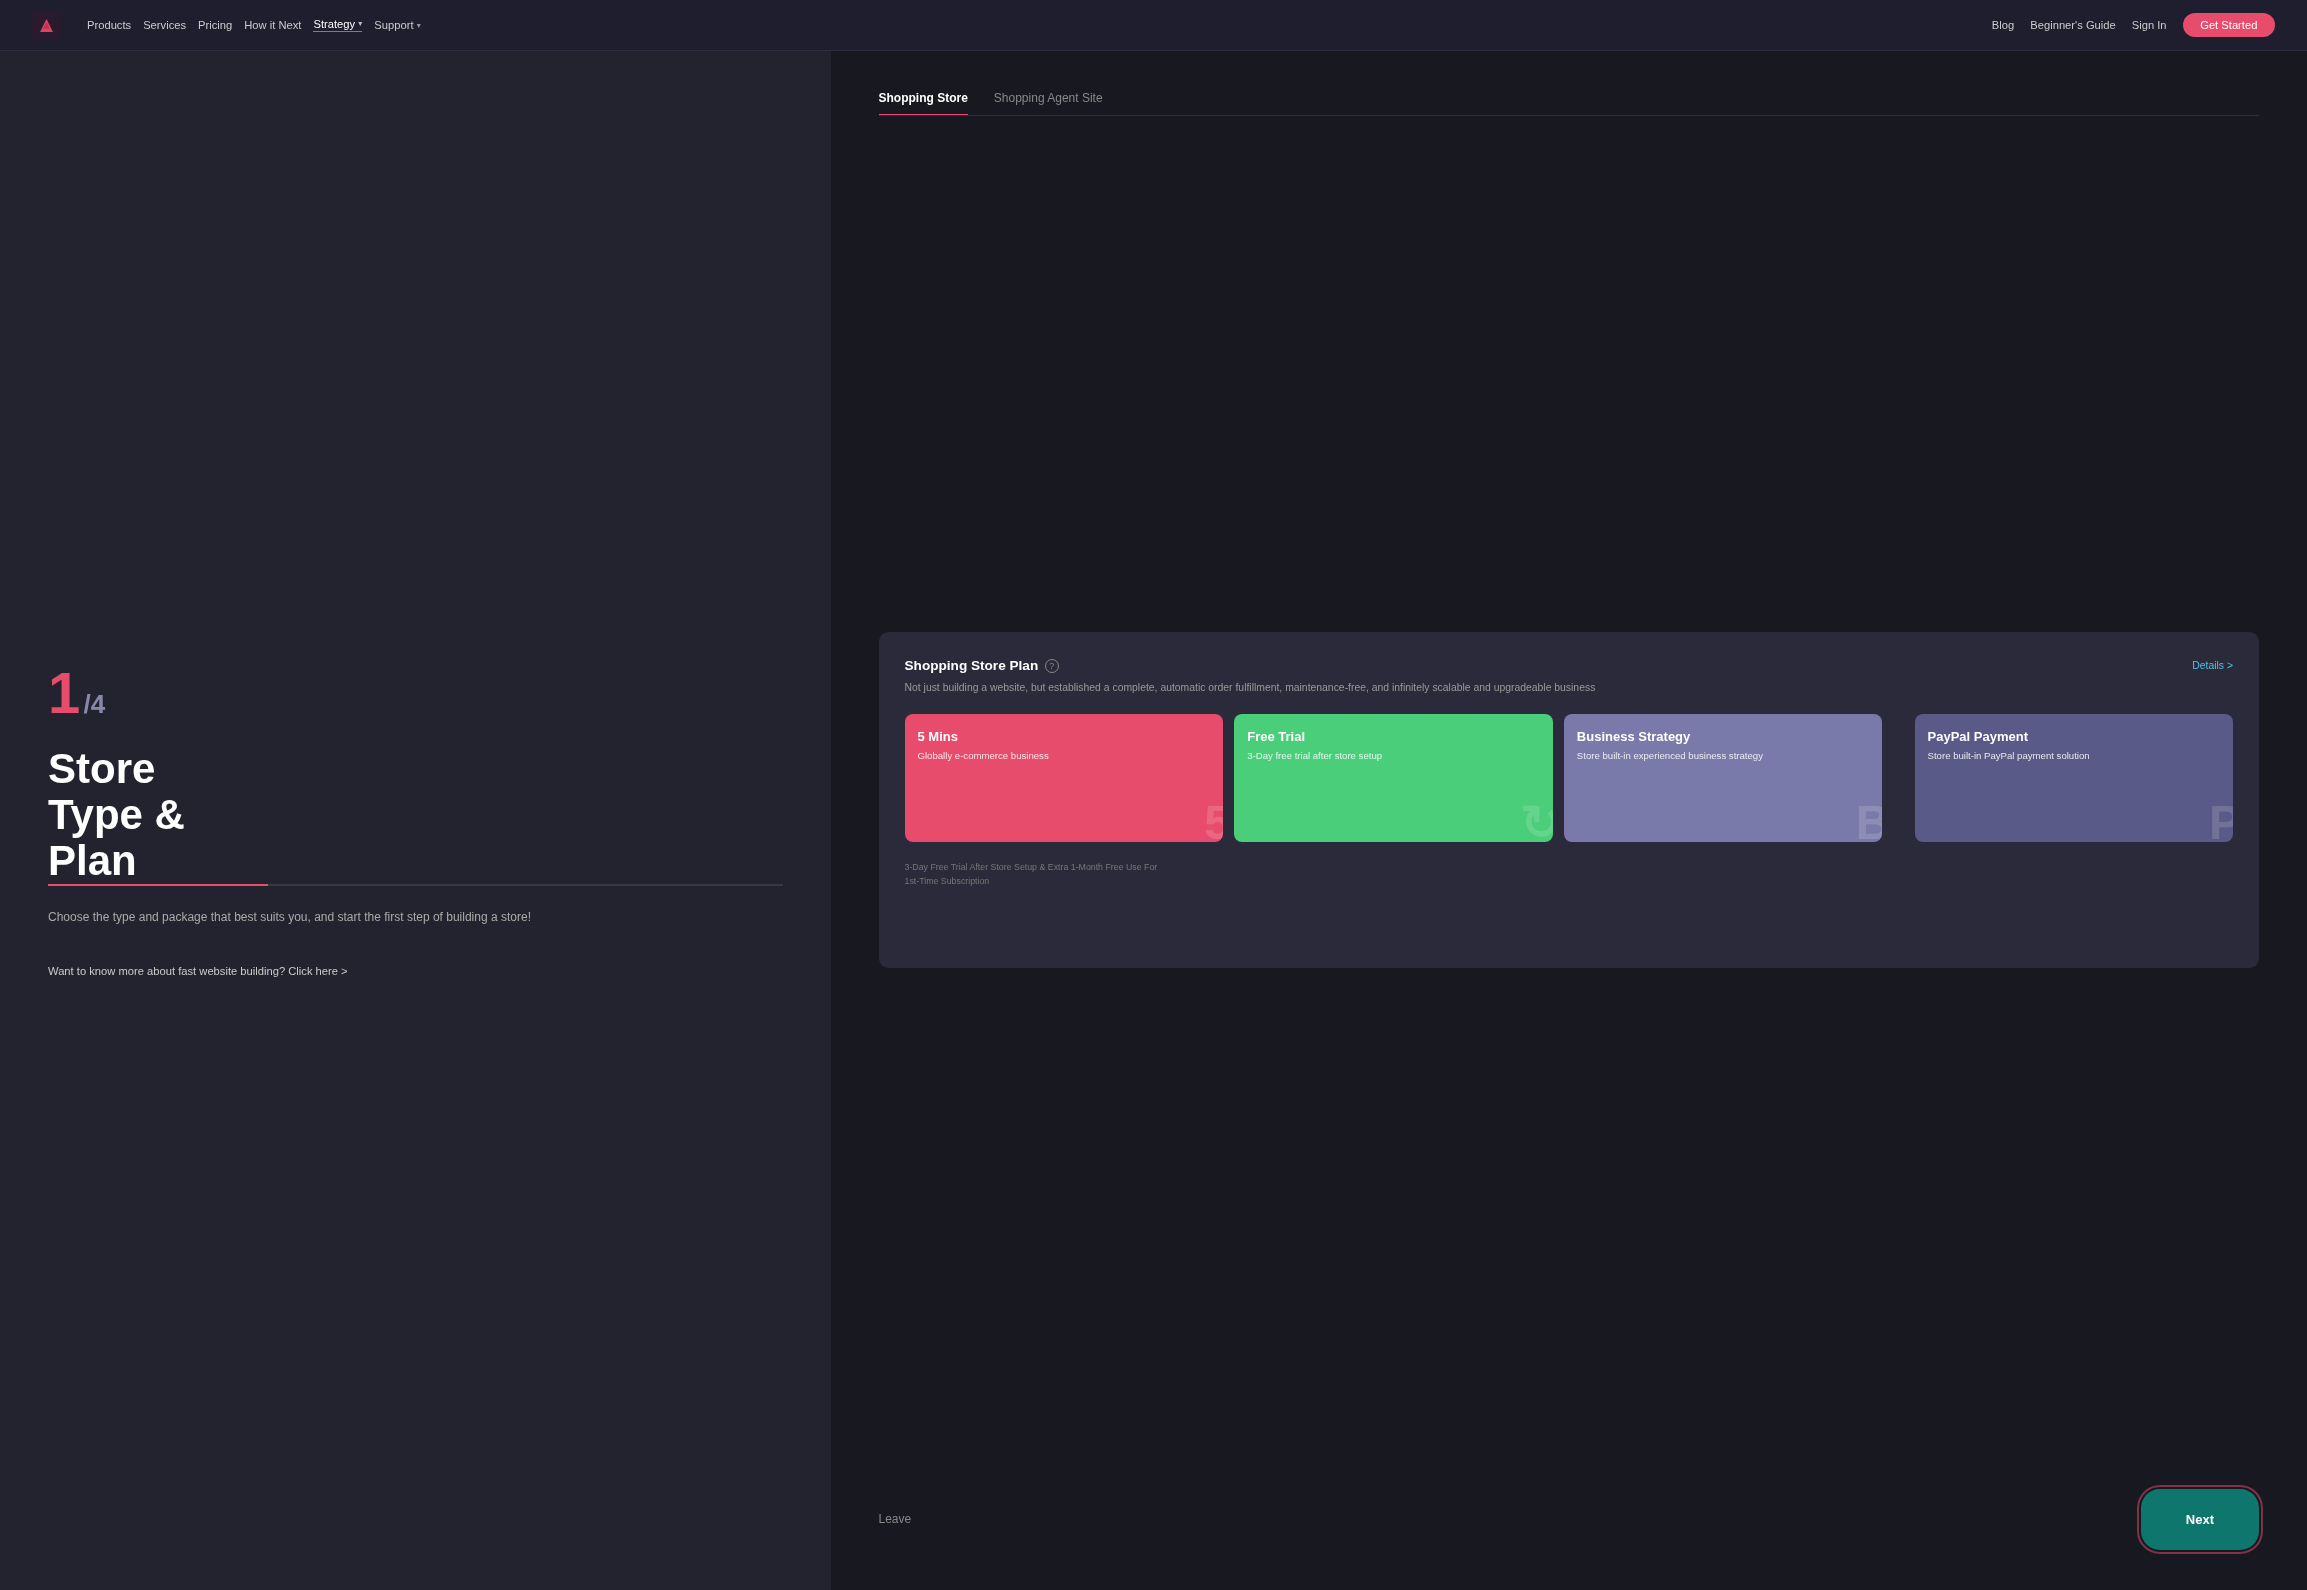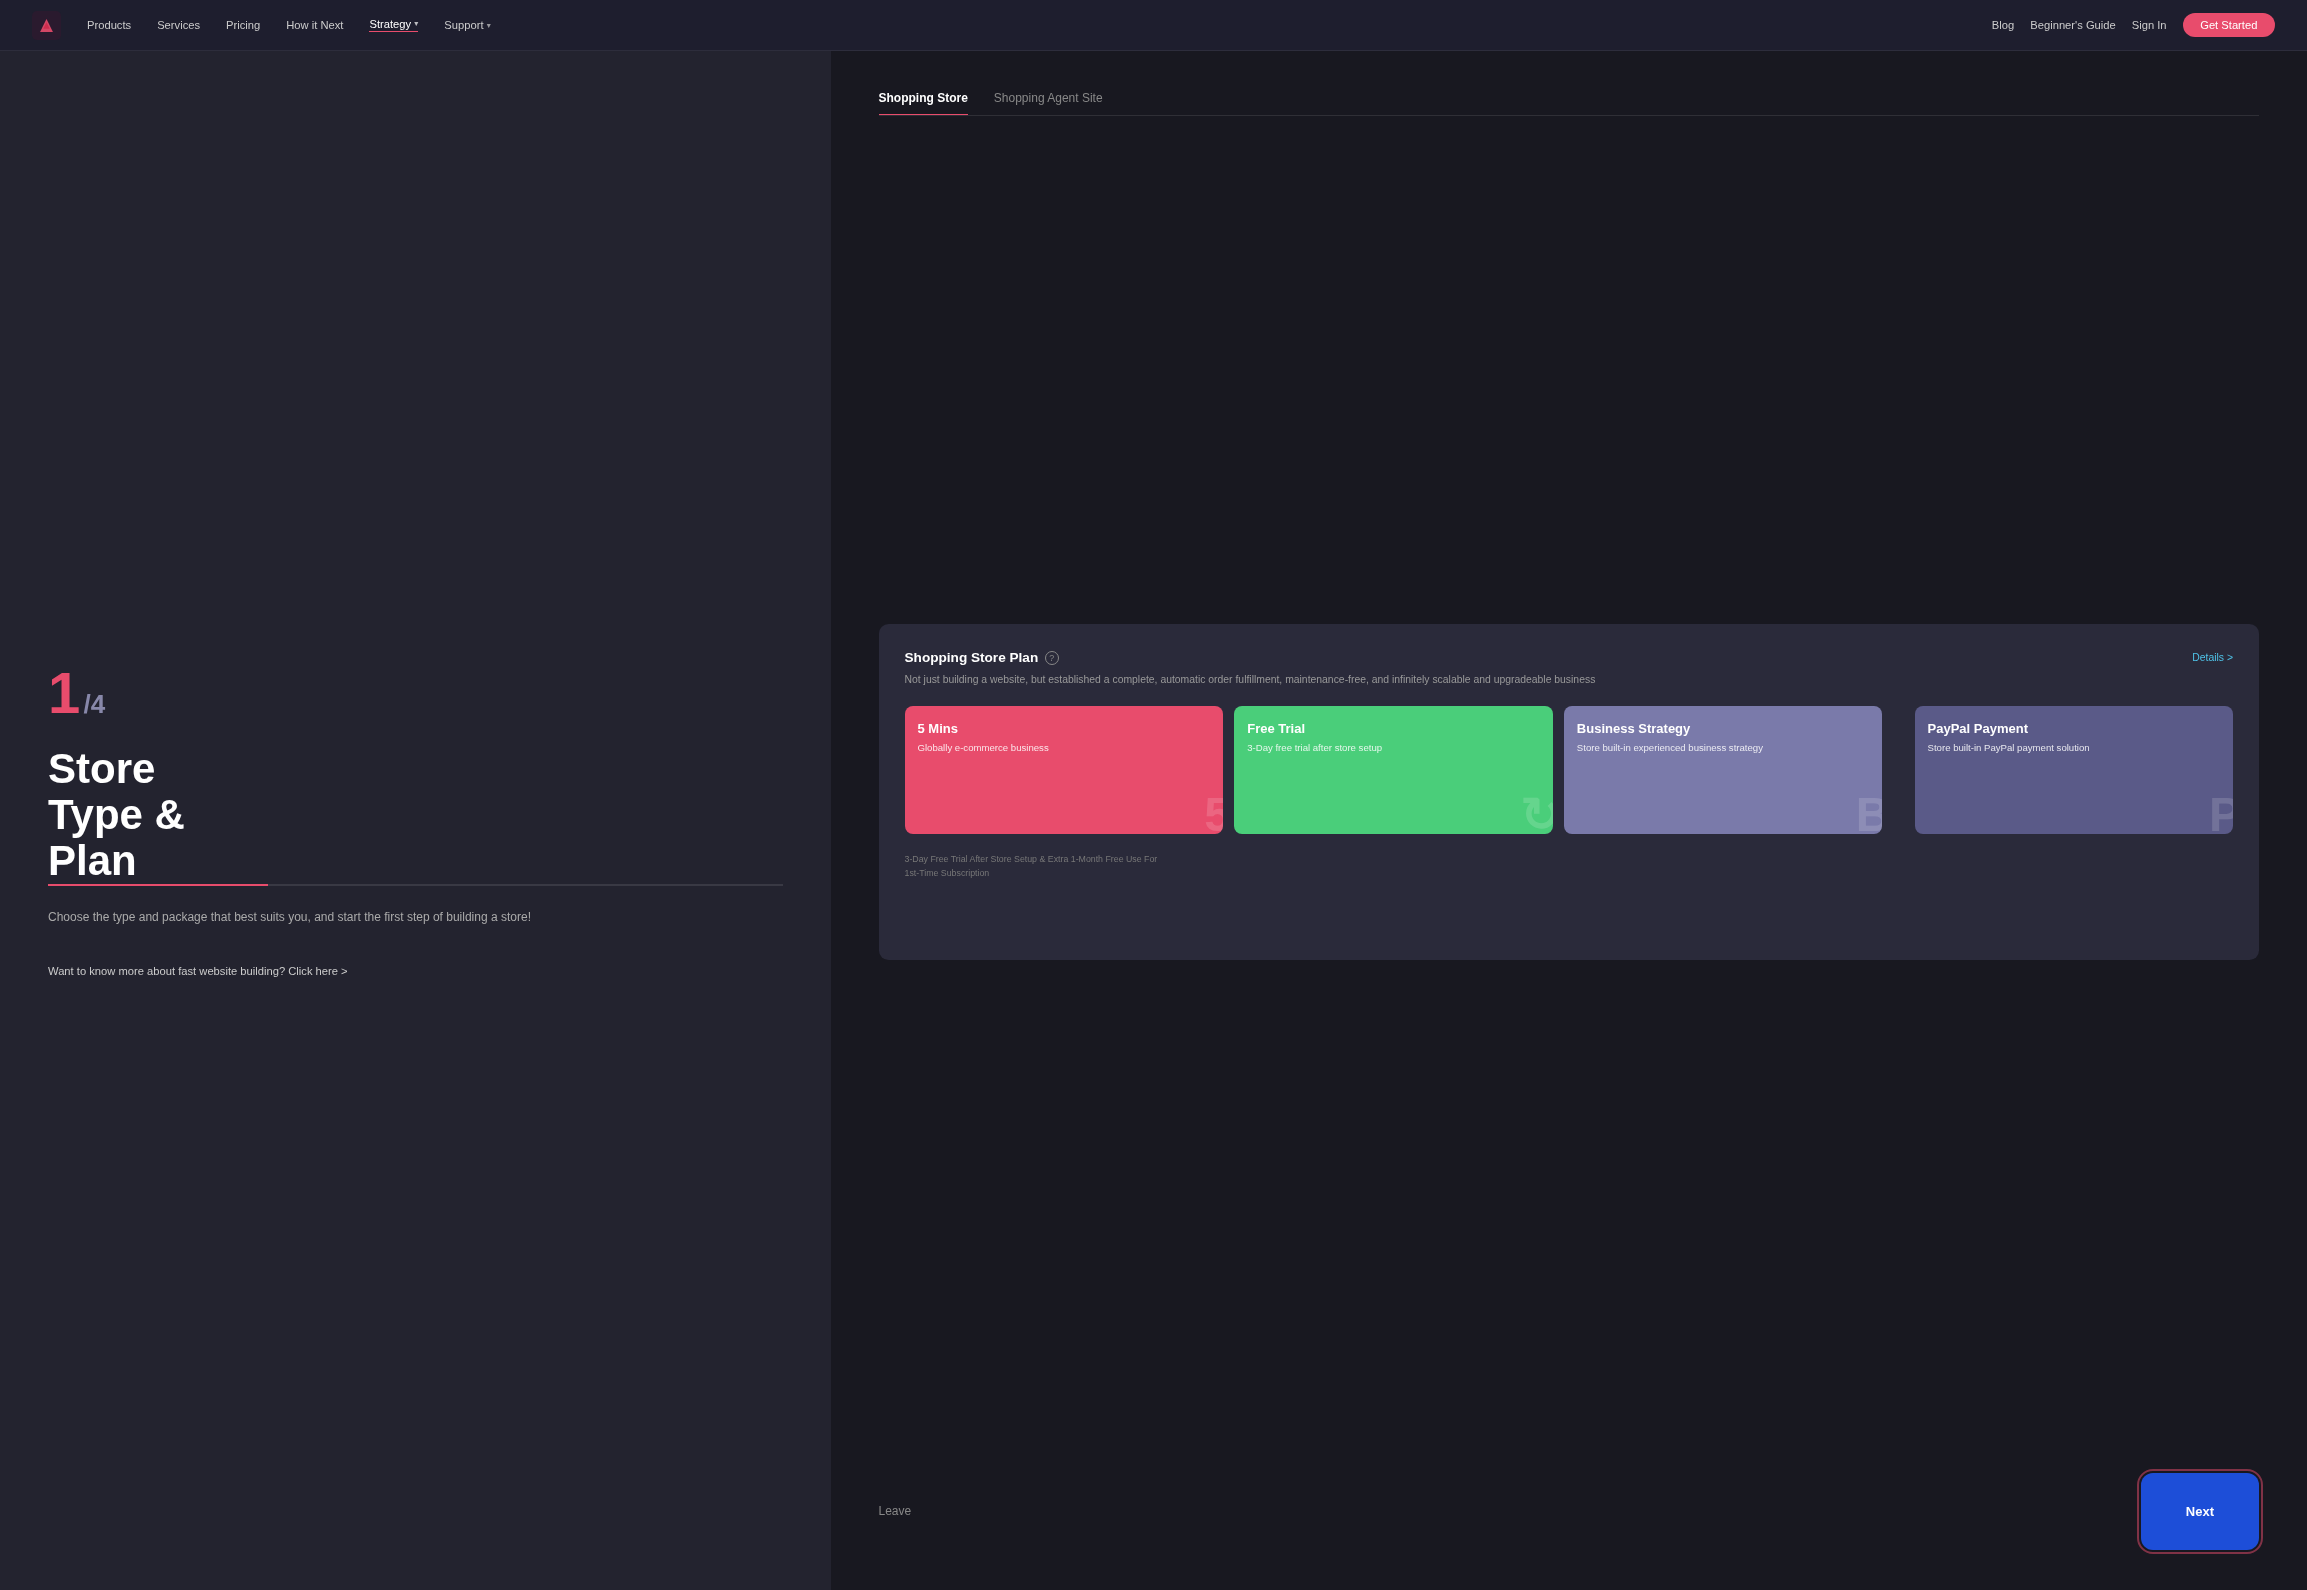--- a/index.html
+++ b/index.html
@@ -24,21 +24,21 @@
       top: 0;
       z-index: 100;
     }
     .nav-left { display: flex; align-items: center; gap: 26px; }
     .nav-logo {
       display: flex; align-items: center; gap: 6.4px;
     }
     .nav-logo-icon {
       width: 29px; height: 29px;
     }
-    .nav-links { display: flex; align-items: center; gap: 26px; }
+    .nav-links { display: flex; align-items: center; gap: 12px; }
     .nav-link {
       color: #ccc;
       font-size: 11.2px;
       cursor: pointer;
       text-decoration: none;
       display: flex; align-items: center; gap: 3.2px;
     }
     .nav-link.active {
       color: #fff;
       border-bottom: 1.6px solid #e84c6c;
@@ -265,25 +265,25 @@
       align-items: center;
       justify-content: space-between;
       margin-top: 26px;
     }
     .leave-text {
       font-size: 12px;
       color: #888;
       cursor: pointer;
     }
     .btn-next {
-      background: #1d4ed8;
+      background: #0f766e;
       color: #fff;
       border: none;
-      border-radius: 12px;
-      padding: 31px 45px;
+      border-radius: 19px;
+      padding: 23px 45px;
       font-size: 13px;
       font-weight: 600;
       cursor: pointer;
       outline: 2.4px solid rgba(232,76,108,0.5);
       outline-offset: 2.4px;
     }
   </style>
 </head>
 <body>
 

